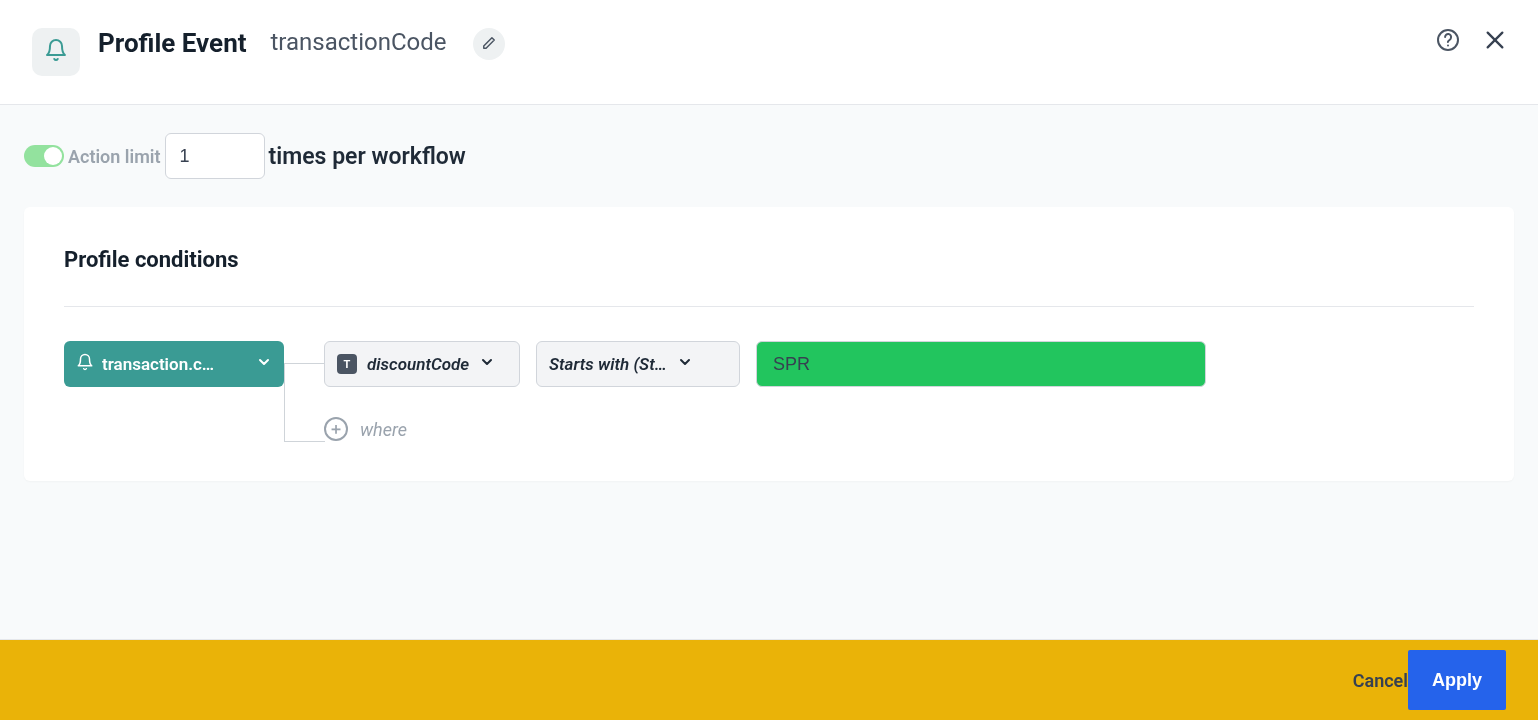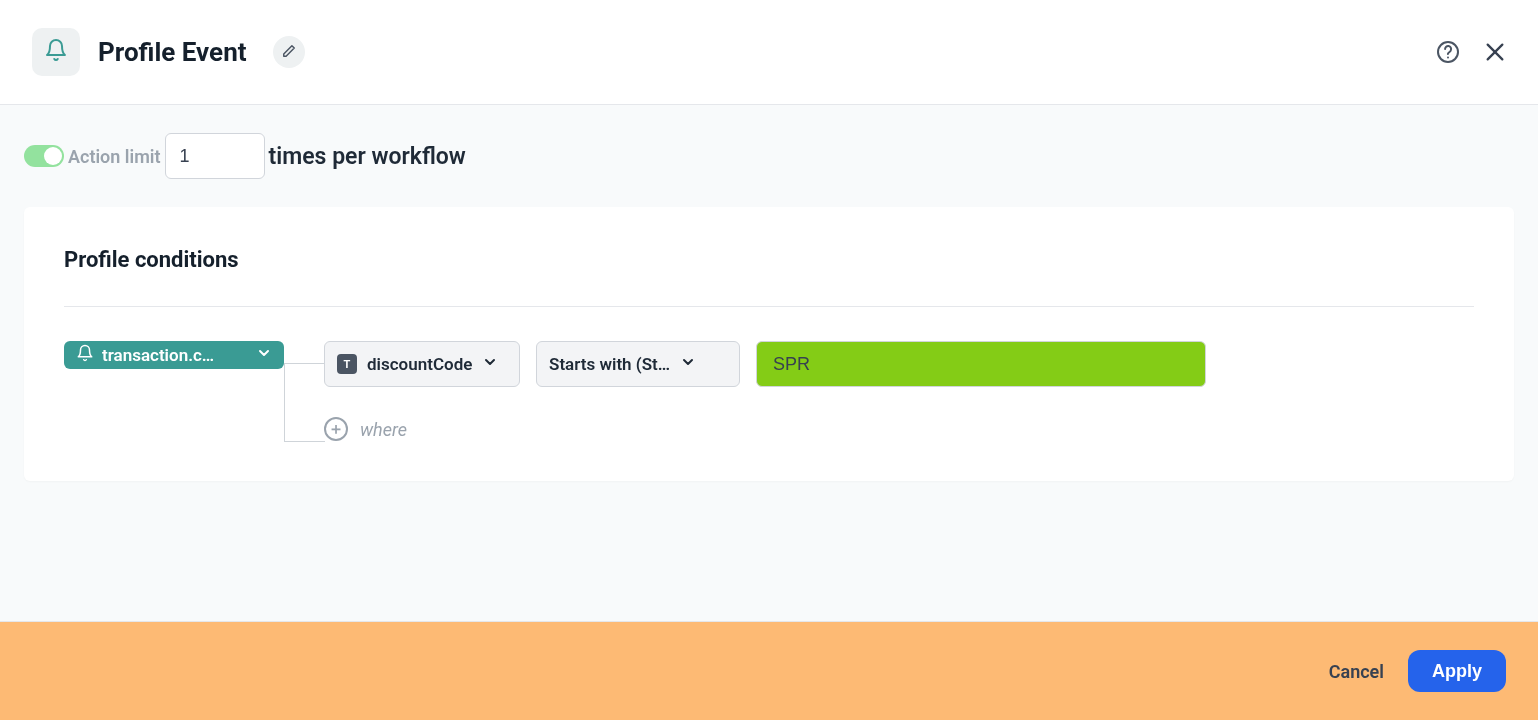--- a/index.html
+++ b/index.html
@@ -10,21 +10,21 @@
     width: 1538px;
     height: 720px;
     overflow: hidden;
     display: flex;
     flex-direction: column;
   }
 
   
   .header {
     display: flex;
-    align-items: center;
+    align-items: flex-start;
     padding: 28px 32px;
     border-bottom: 1px solid #e5e7eb;
     gap: 18px;
   }
   .event-icon-box {
     width: 48px;
     height: 48px;
     background: #eef1f2;
     border-radius: 10px;
     display: flex;
@@ -137,21 +137,21 @@
     display: flex;
     align-items: flex-start;
     gap: 40px;
   }
 
   .event-pill {
     display: flex;
     align-items: center;
     background: #3a9b94;
     color: #fff;
-    height: 28px;
+    height: 46px;
     border-radius: 6px;
     padding: 0 12px 0 12px;
     gap: 8px;
     cursor: pointer;
     min-width: 220px;
   }
   .event-pill .pill-text {
     font-size: 17px;
     font-weight: 600;
     white-space: nowrap;
@@ -203,20 +203,21 @@
     gap: 10px;
     cursor: pointer;
     font-size: 17px;
     font-weight: 600;
     color: #1f2a37;
   }
   .dropdown .dd-text {
     white-space: nowrap;
     overflow: hidden;
     text-overflow: ellipsis;
+    font-style: italic;
   }
   .field-dd { width: 196px; }
   .op-dd { width: 204px; }
 
   .type-badge {
     width: 20px;
     height: 20px;
     border-radius: 4px;
     background: #4b5563;
     color: #fff;
@@ -226,21 +227,21 @@
     align-items: center;
     justify-content: center;
     flex-shrink: 0;
   }
 
   .value-input {
     width: 450px;
     height: 46px;
     border: 1px solid #d1d5db;
     border-radius: 6px;
-    background: #84cc16;
+    background: #22c55e;
     font-size: 18px;
     padding: 16px 16px;
     color: #374151;
   }
 
   .where-row {
     display: flex;
     align-items: center;
     gap: 12px;
     color: #9aa3ad;
@@ -259,59 +260,59 @@
     line-height: 1;
   }
   .where-label {
     font-size: 18px;
     font-style: italic;
   }
 
   
   .footer {
     border-top: 1px solid #e5e7eb;
-    padding: 28px 32px;
+    padding: 10px 32px;
     display: flex;
     justify-content: flex-end;
     align-items: center;
-    gap: 24px;
-    background: #fdba74;
+    background: #eab308;
   }
   .cancel-link {
     font-size: 18px;
     font-weight: 600;
     color: #374151;
     cursor: pointer;
   }
   .apply-btn {
     background: #2563eb;
     color: #fff;
     font-size: 18px;
     font-weight: 700;
     border: none;
-    border-radius: 12px;
-    height: 42px;
+    border-radius: 2px;
+    height: 60px;
     padding: 0 24px;
     cursor: pointer;
     text-align: center;
   }
 </style>
 </head>
 <body>
 
 <div class="header">
   <div class="event-icon-box">
     <span>
       <svg width="24" height="24" viewBox="0 0 24 24" fill="none" stroke="#3a9b94" stroke-width="2" stroke-linecap="round" stroke-linejoin="round">
         <path d="M6 8a6 6 0 0 1 12 0c0 7 3 9 3 9H3s3-2 3-9"></path>
         <path d="M10.3 21a1.94 1.94 0 0 0 3.4 0"></path>
       </svg>
     </span>
   </div>
   <span class="title">Profile Event</span>
+  <span class="subtitle">transactionCode</span>
   <div class="edit-btn">
     <span>
       <svg width="14" height="14" viewBox="0 0 24 24" fill="none" stroke="#4b5563" stroke-width="2.5" stroke-linecap="round" stroke-linejoin="round">
         <path d="M17 3l4 4L7 21H3v-4L17 3z"></path>
       </svg>
     </span>
   </div>
   <div class="header-spacer"></div>
   <div class="header-right">
     <span class="icon-btn">

